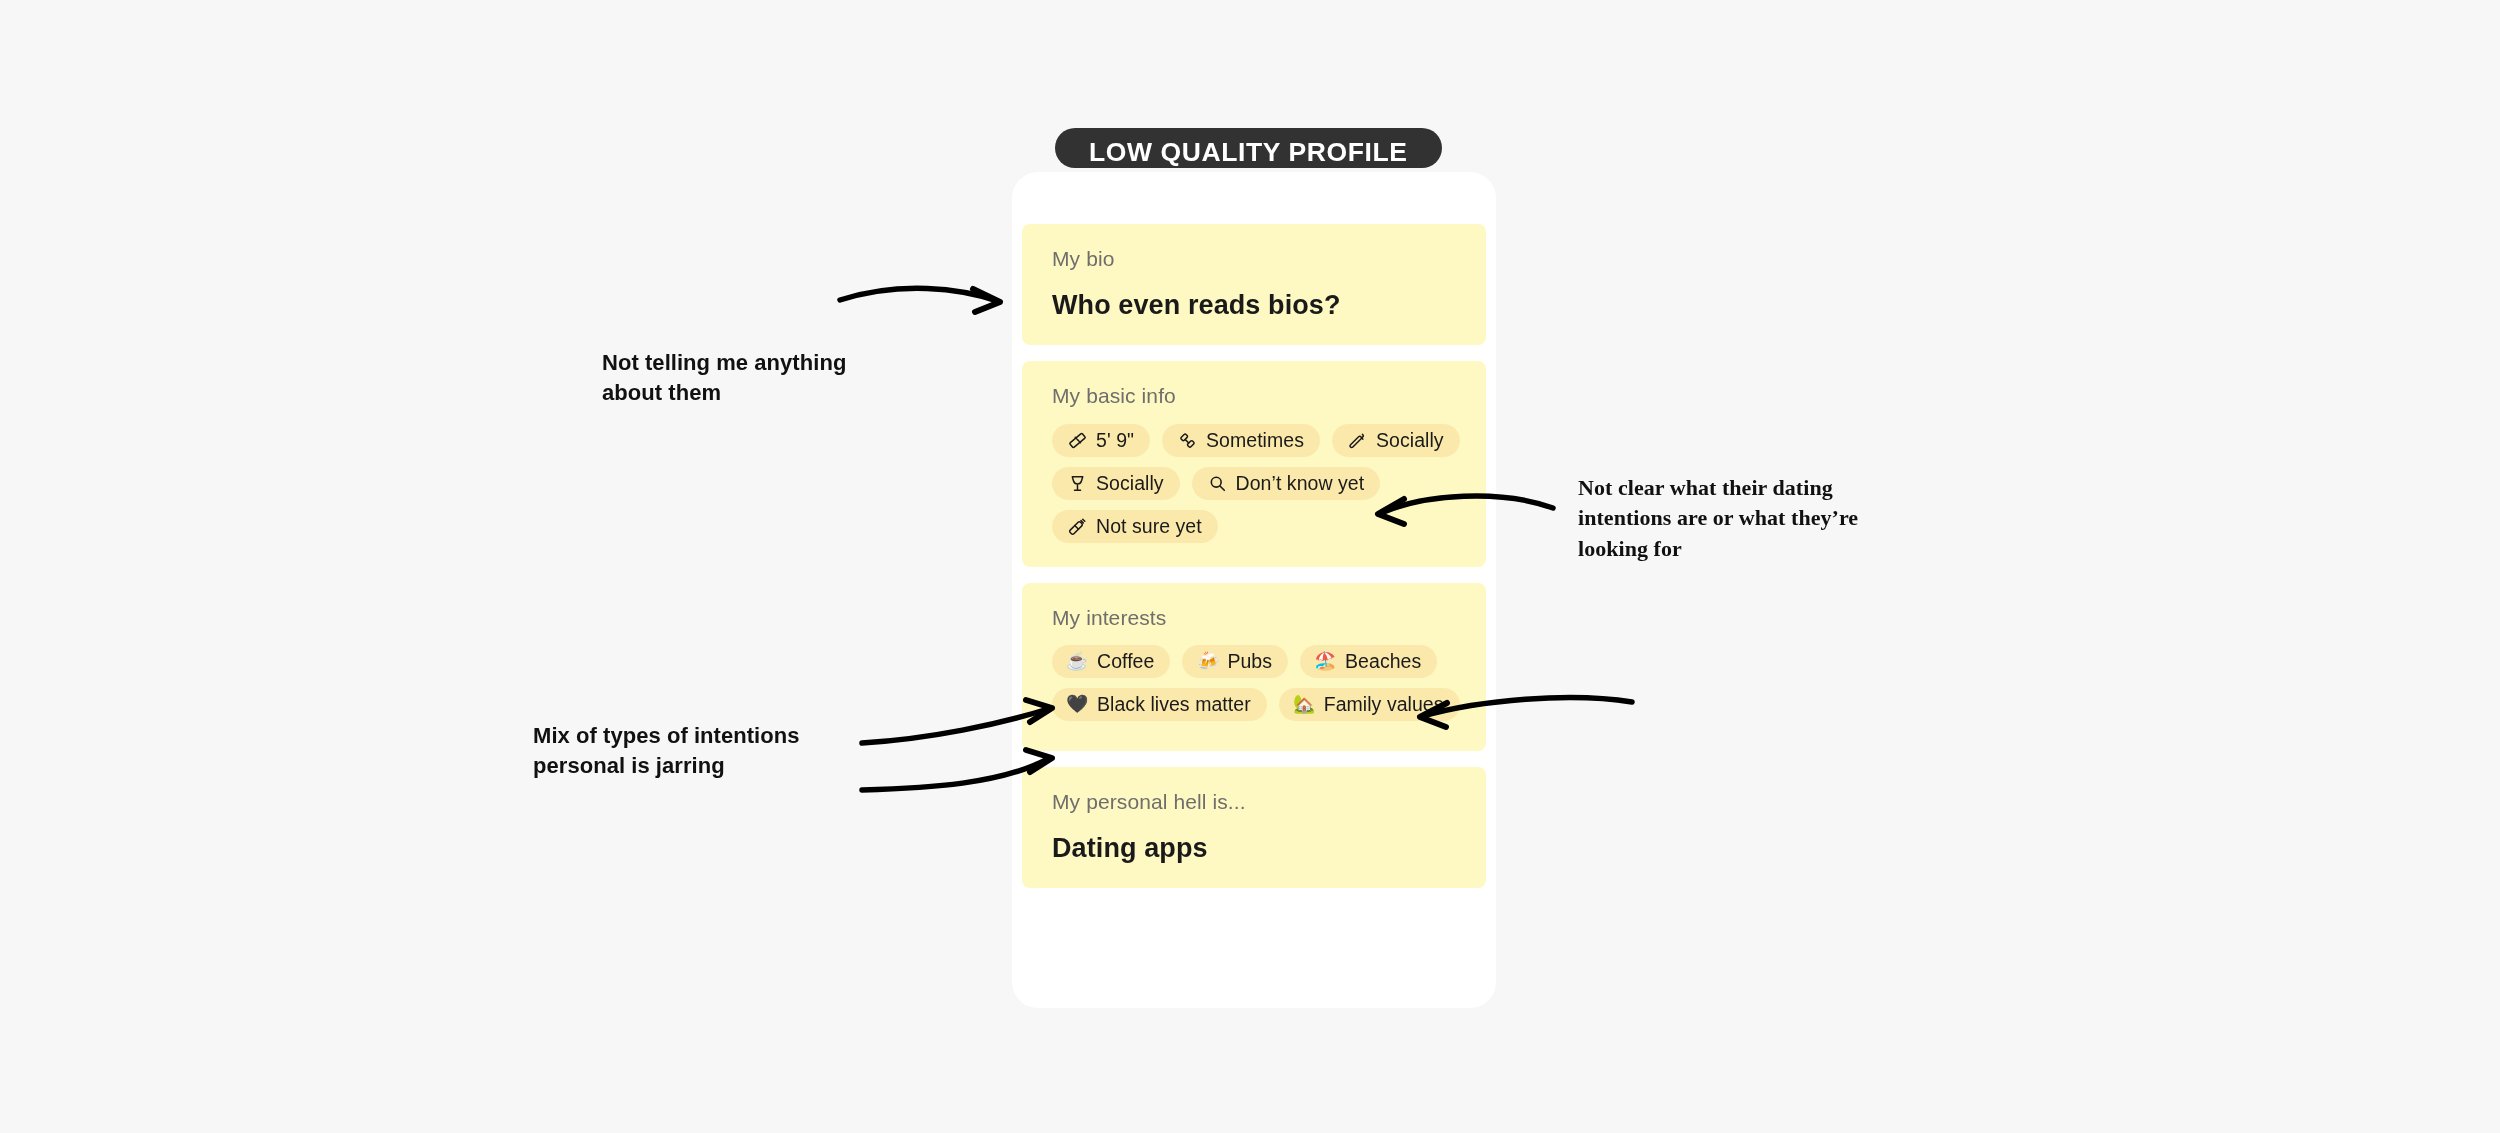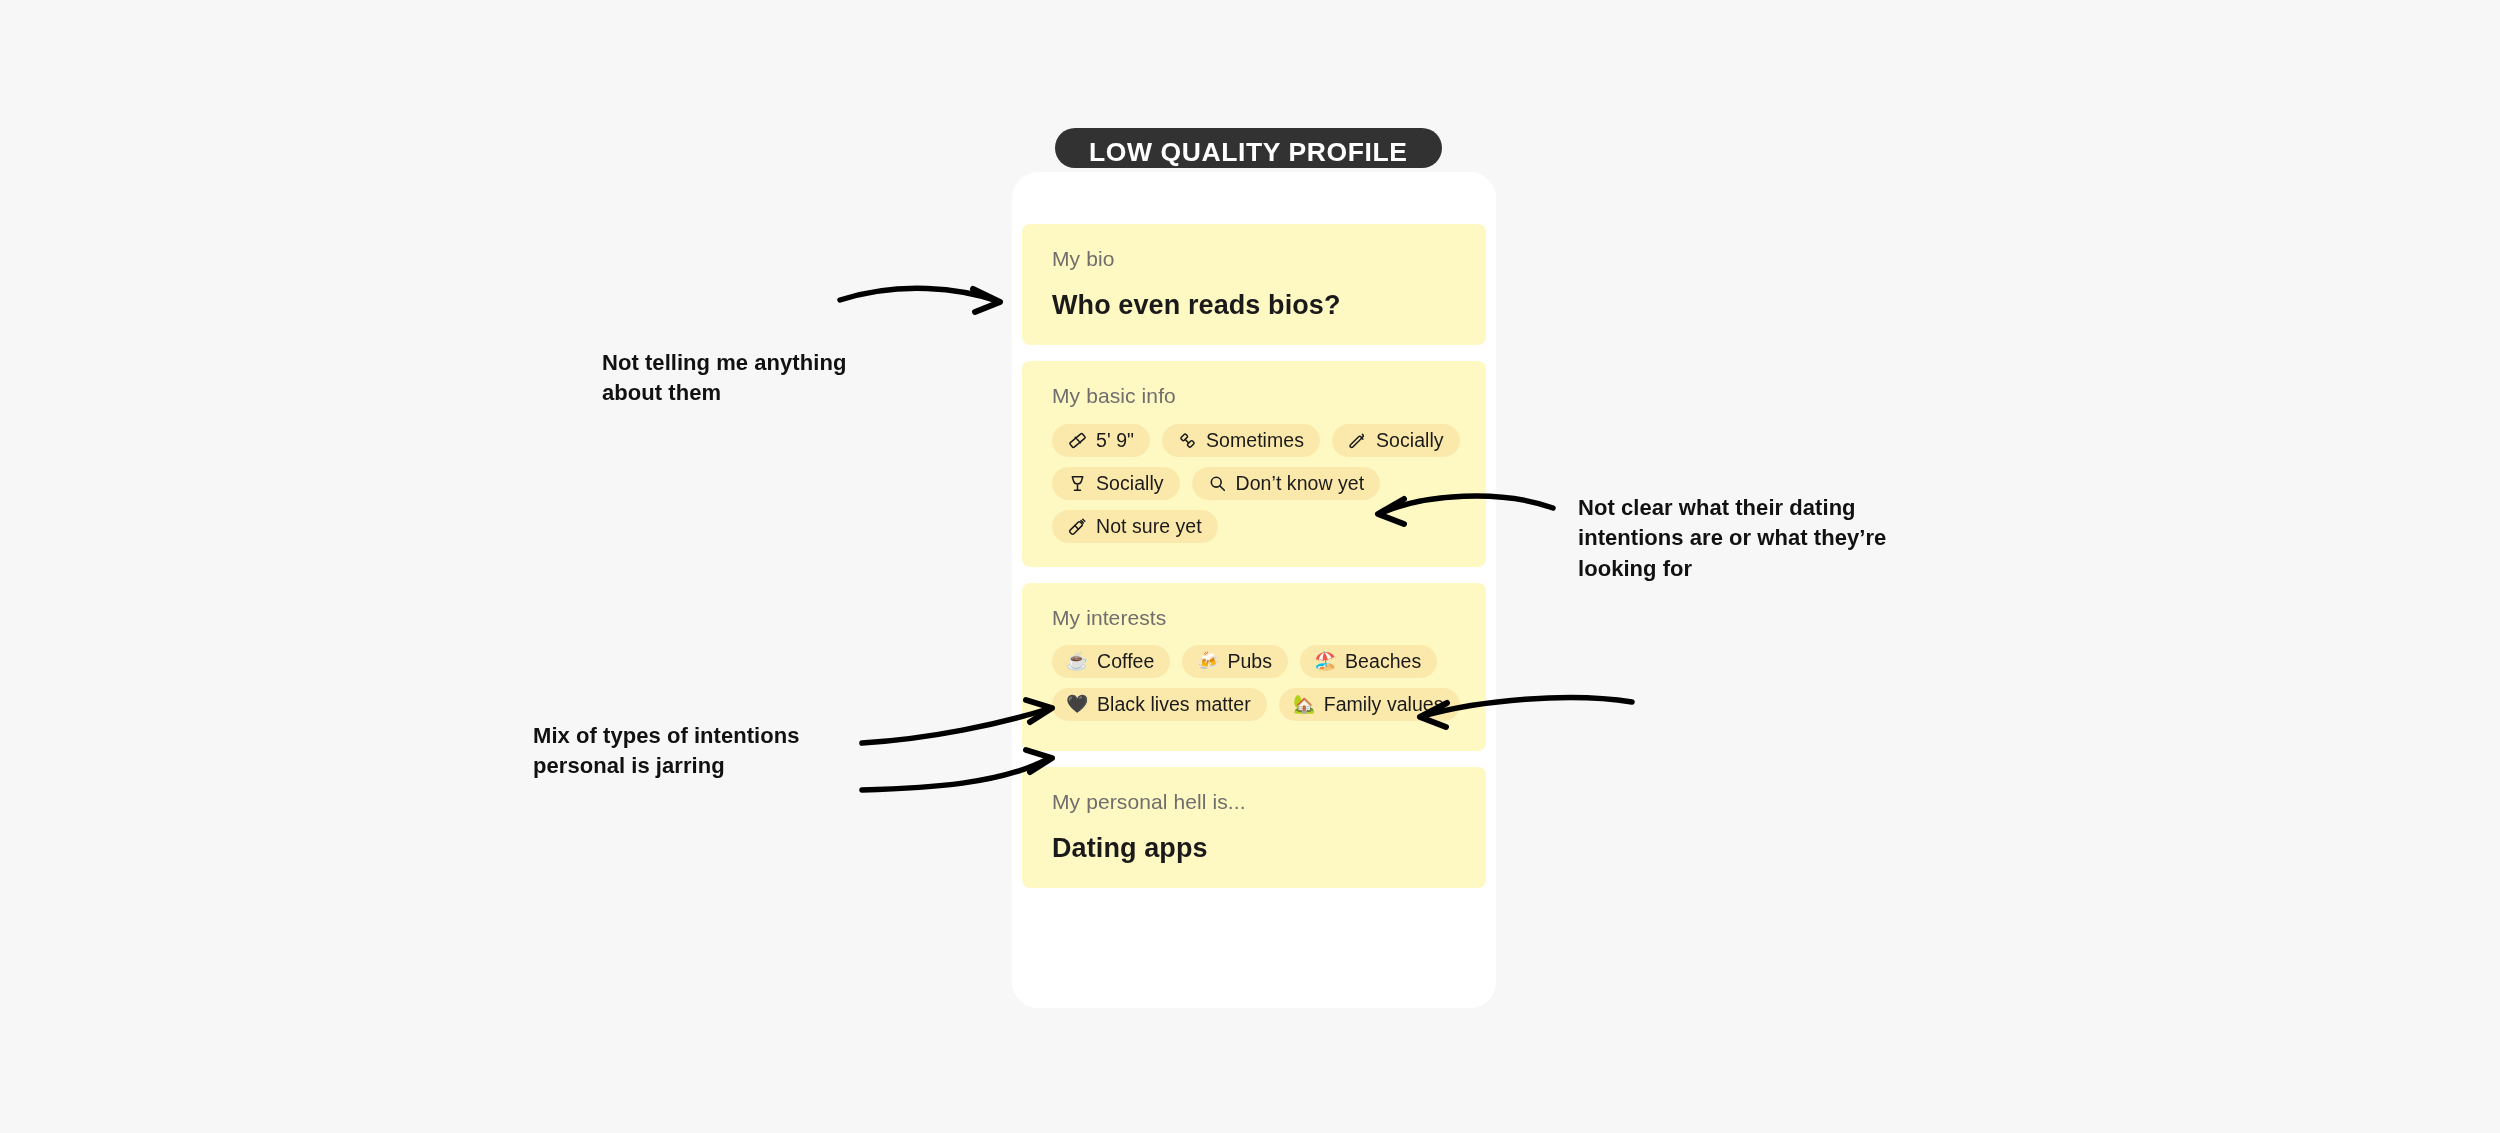--- a/index.html
+++ b/index.html
@@ -121,21 +121,21 @@
   
   .anno {
     position: absolute;
     font-size: 22px;
     font-weight: bold;
     color: #111111;
     line-height: 1.38;
     letter-spacing: 0.05px;
   }
   .anno-1 { left: 602px; top: 320px; width: 330px; margin-top: 28px; }
-  .anno-2 { left: 1578px; top: 493px; width: 420px; }
+  .anno-2 { left: 1578px; top: 473px; width: 420px; font-family: Liberation Serif, serif; }
   .anno-3 { left: 533px; top: 721px; width: 330px; }
   .anno-4 { left: 1648px; top: 682px; width: 340px; }
 
   .arrows {
     position: absolute;
     left: 0; top: 0;
     width: 2500px; height: 1133px;
     pointer-events: none;
   }
 </style>

